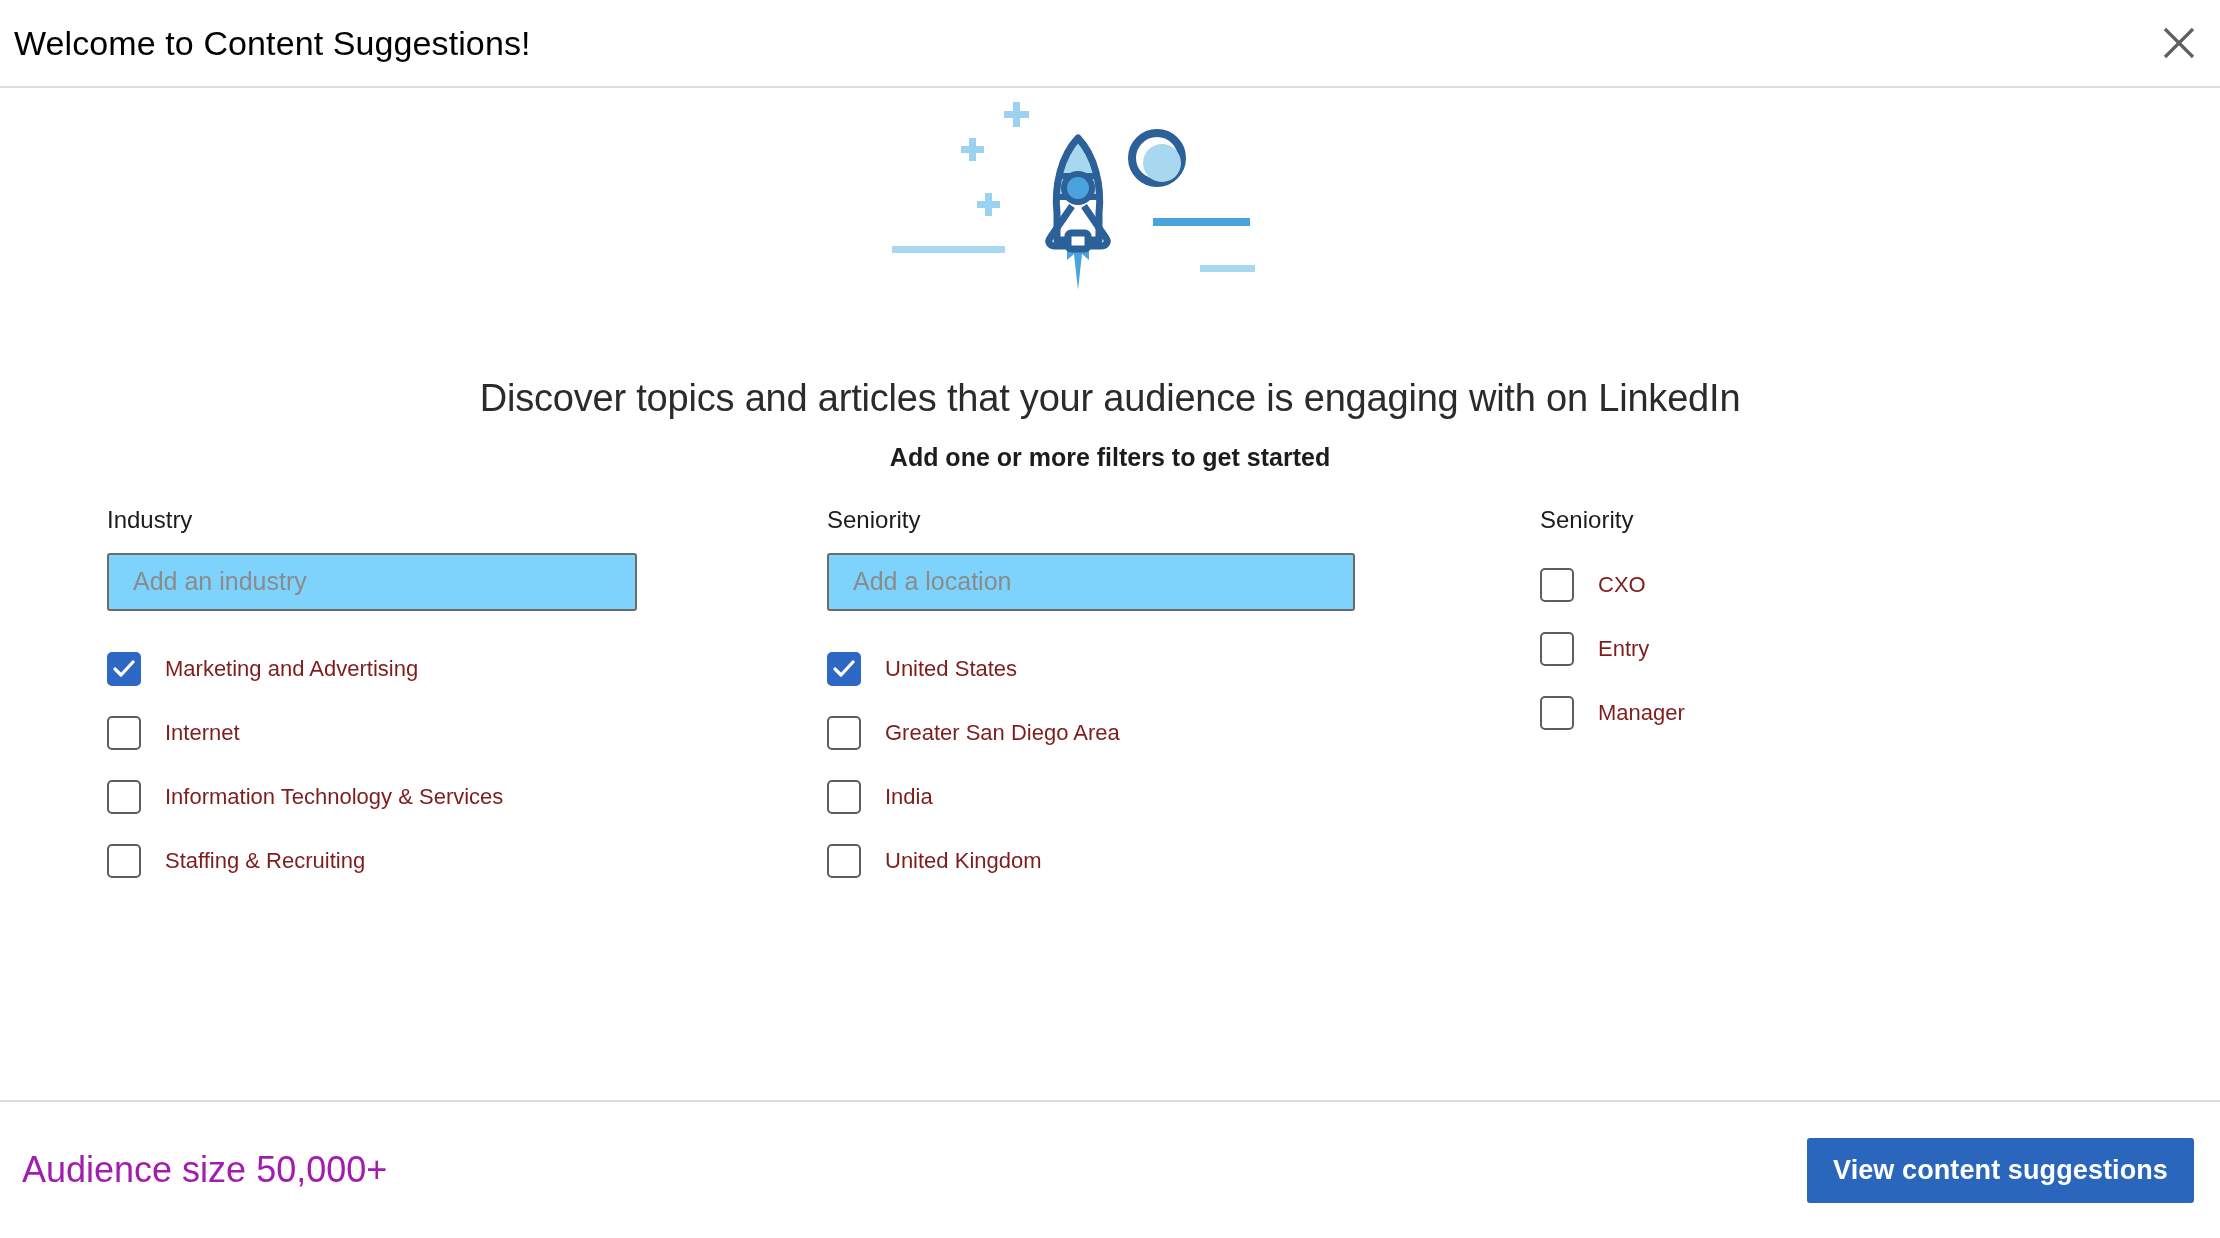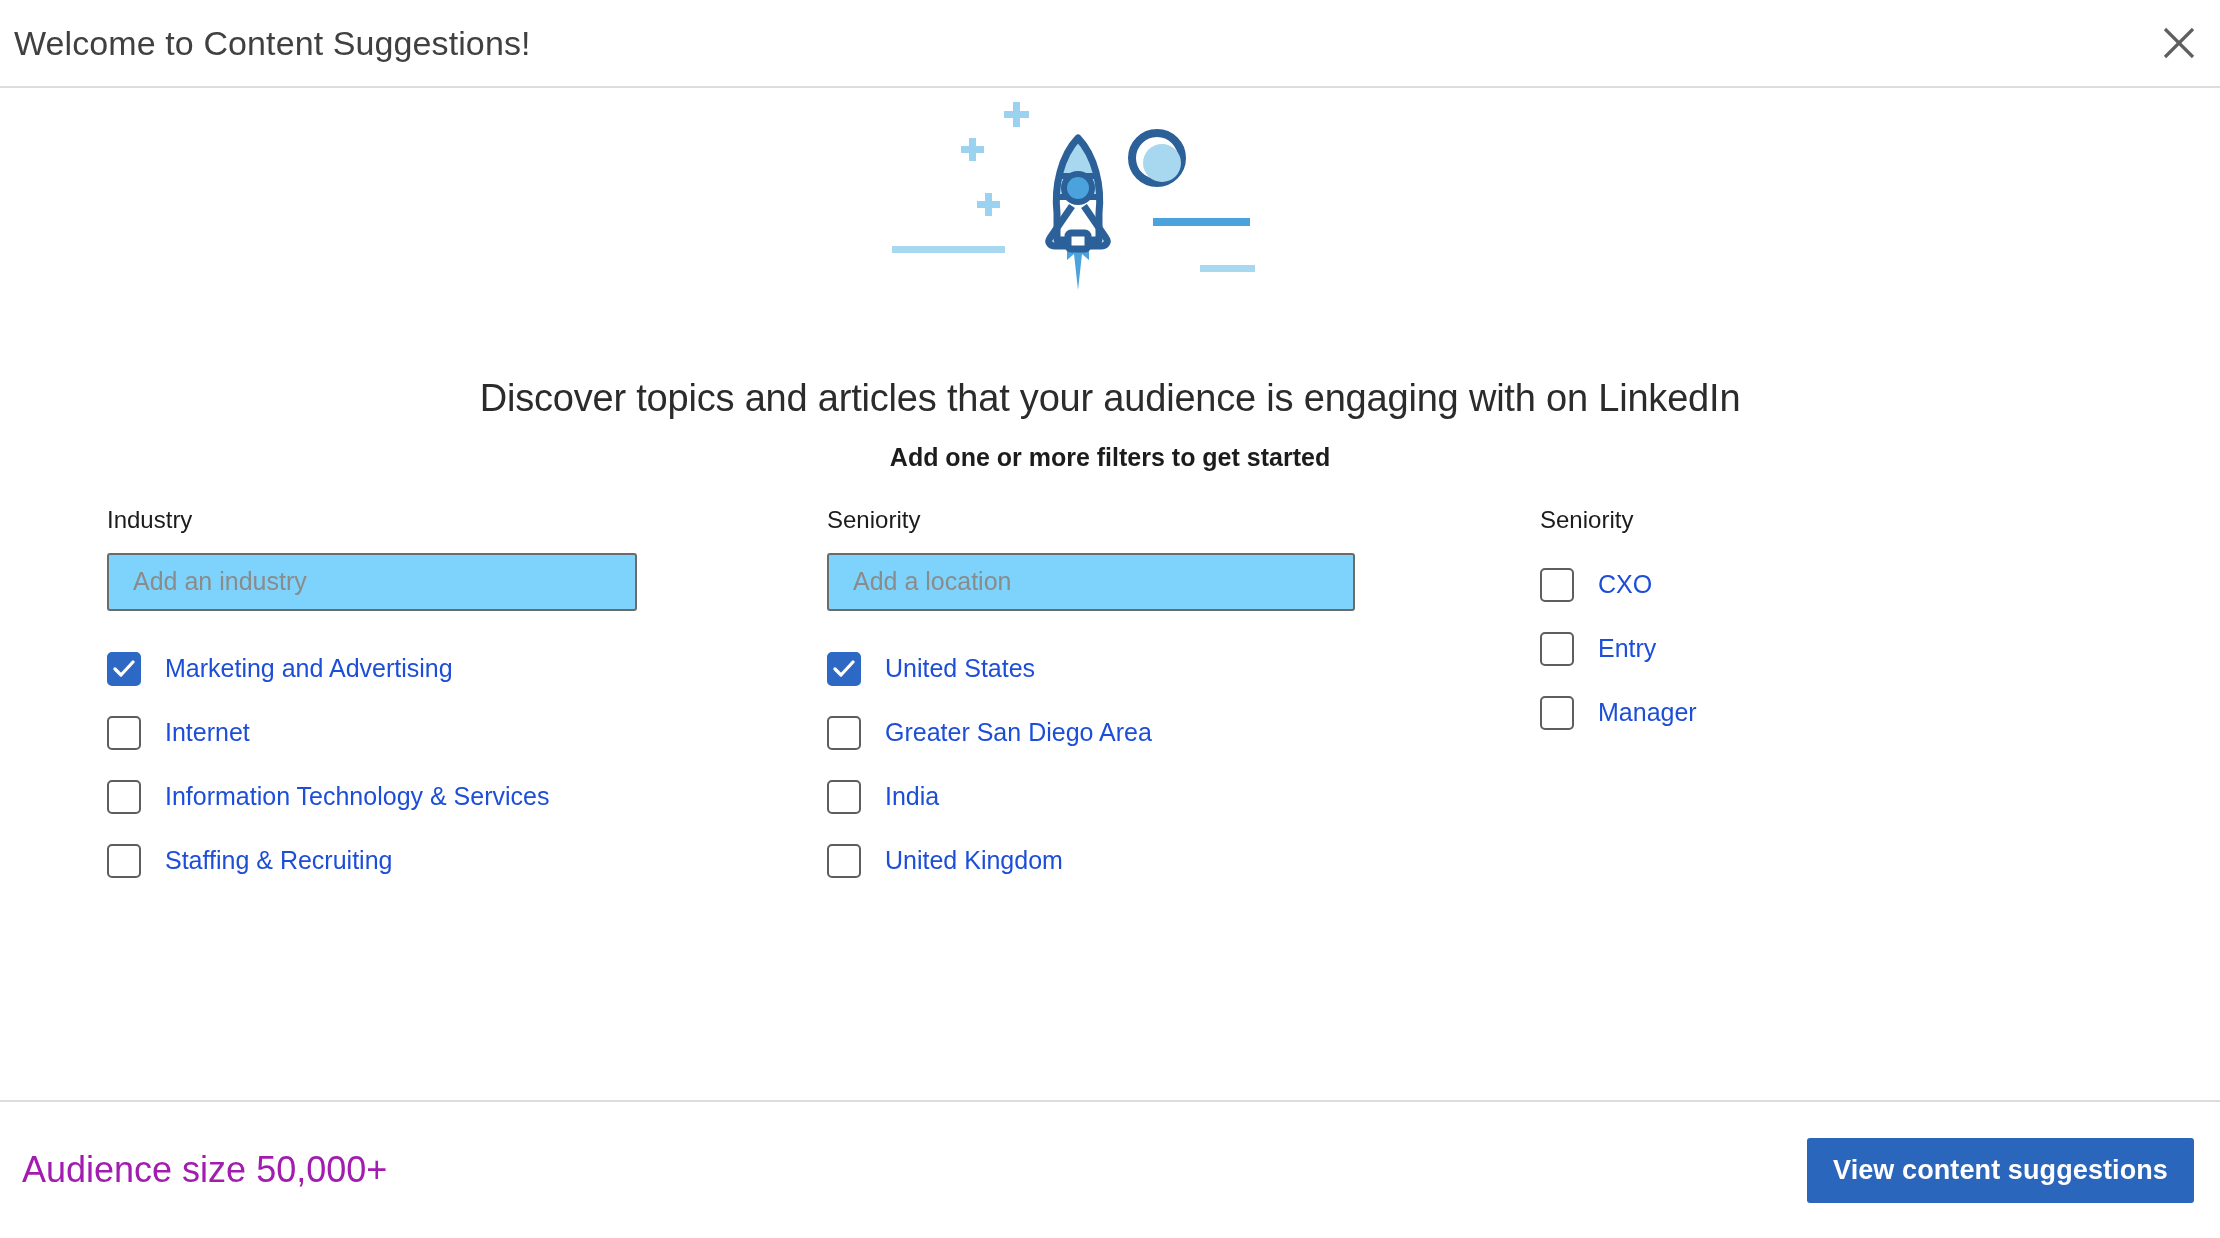--- a/index.html
+++ b/index.html
@@ -27,21 +27,21 @@
     position: relative;
     height: 88px;
     flex: 0 0 88px;
     border-bottom: 2px solid #dcdcdc;
     display: flex;
     align-items: center;
   }
   .modal-title {
     font-size: 34px;
     font-weight: 400;
-    color: #404040;
+    color: #000000;
     letter-spacing: 0.1px;
     padding-left: 14px;
     line-height: 1;
   }
   .close-btn {
     position: absolute;
     right: 10px;
     top: 50%;
     transform: translateY(-50%);
     width: 62px;
@@ -158,23 +158,23 @@
     margin-right: 24px;
   }
   .cbx.checked {
     background: #2d68c4;
     border-color: #2d68c4;
   }
   .cbx svg { display: none; }
   .cbx.checked svg { display: block; }
 
   .opt-label {
-    font-size: 25px;
+    font-size: 22px;
     font-weight: 400;
-    color: #1d4ed8;
+    color: #7f1d1d;
     line-height: 1;
     white-space: nowrap;
   }
 
   
   .modal-footer {
     position: relative;
     height: 138px;
     flex: 0 0 138px;
     border-top: 2px solid #dcdcdc;

